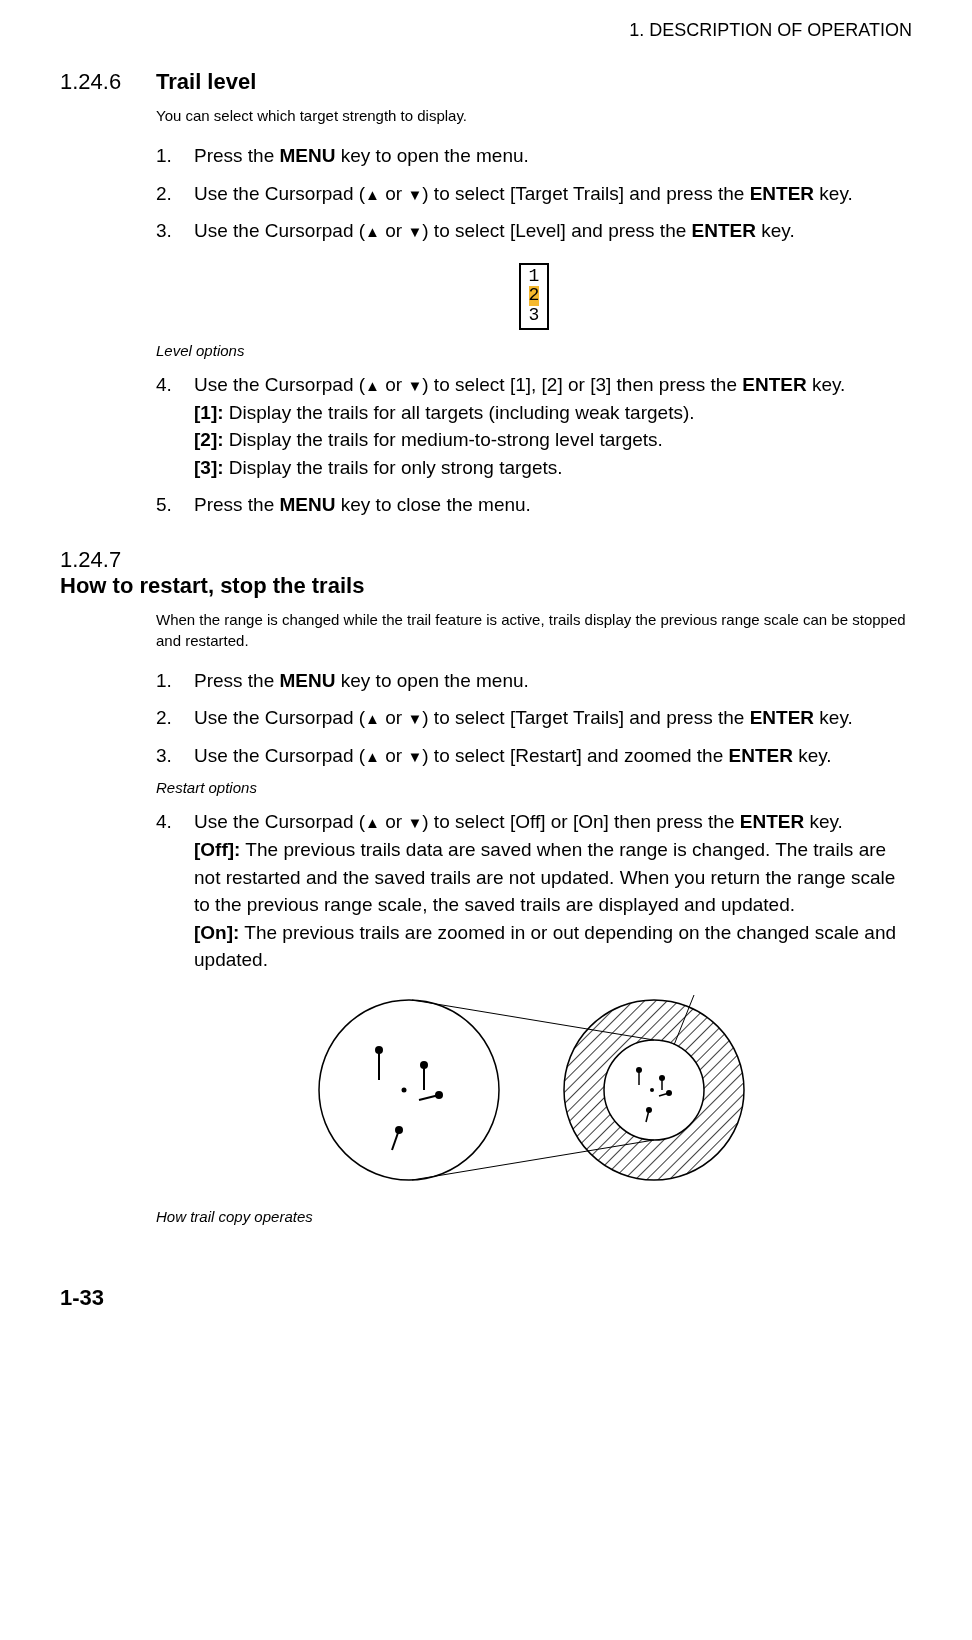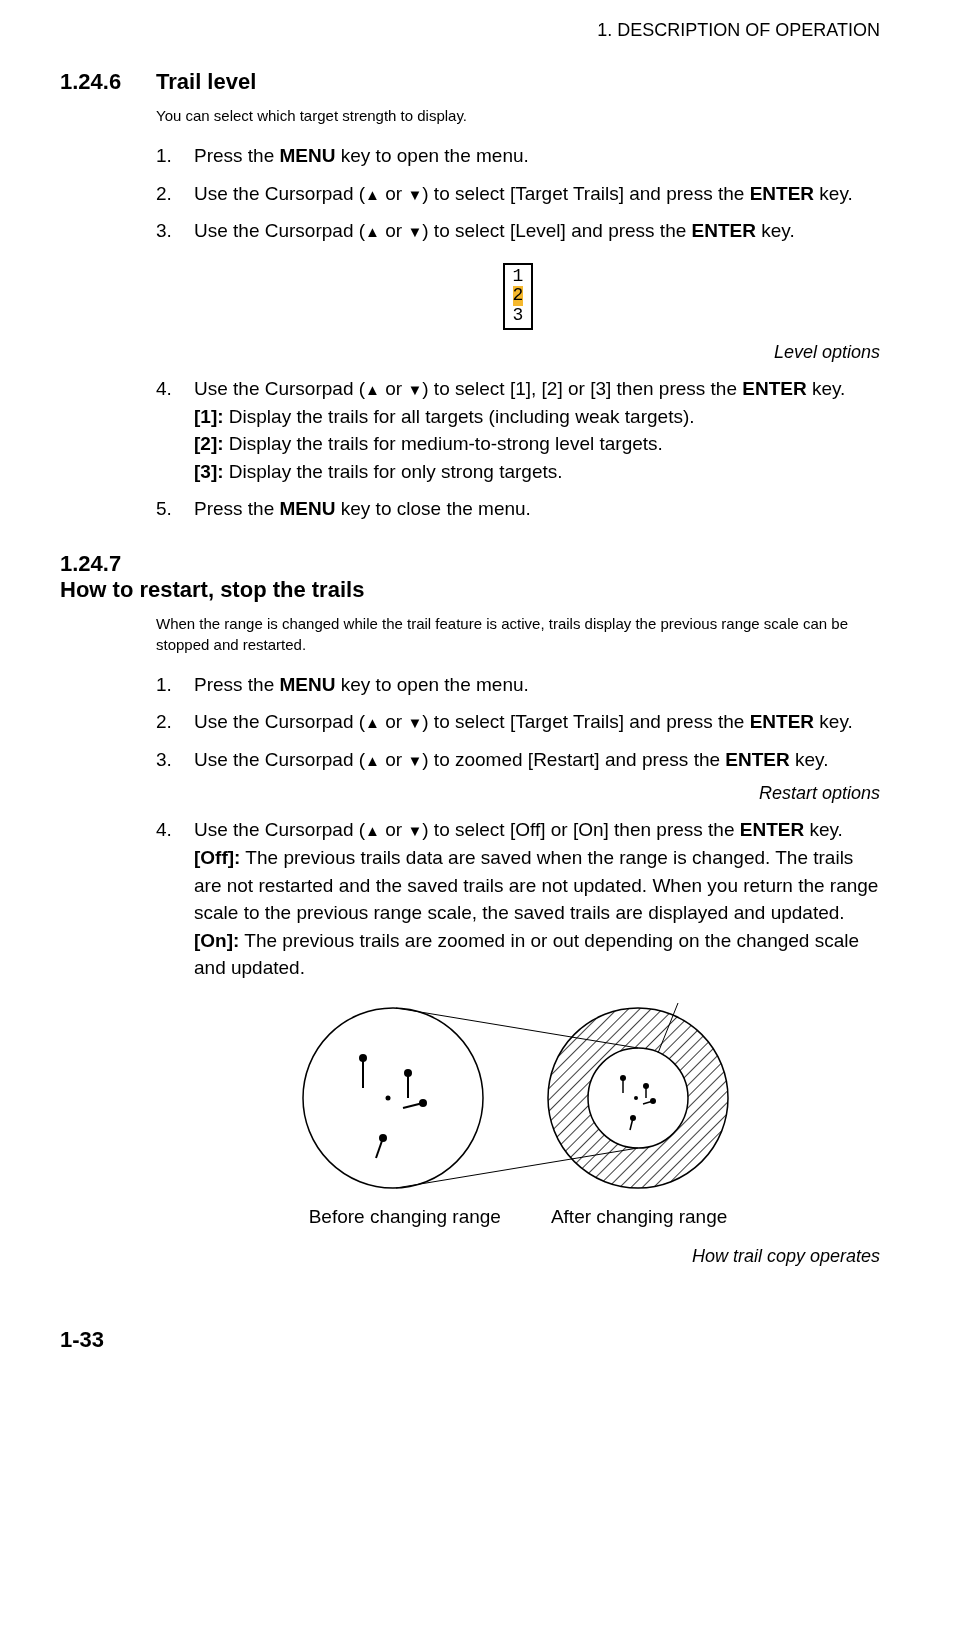--- a/index.html
+++ b/index.html
@@ -4,35 +4,35 @@
 <style>
   body {
     margin: 0;
     padding: 0;
     background: #ffffff;
     font-family: Arial, Helvetica, sans-serif;
     color: #000;
     width: 972px;
   }
   .page {
-    padding: 20px 92px 30px 60px;
+    padding: 20px 60px 30px 60px;
   }
   .header-right {
     text-align: right;
     font-size: 18px;
     margin-bottom: 28px;
   }
   .section {
     display: flex;
     margin-bottom: 10px;
   }
   .section-num {
     width: 96px;
     font-size: 22px;
-    font-weight: bold;
+    font-weight: normal;
     flex-shrink: 0;
   }
   .section-title {
     font-size: 22px;
     font-weight: bold;
   }
   .body-indent {
     margin-left: 96px;
   }
   .para {
@@ -82,22 +82,22 @@
     display: block;
   }
   .menu-box span {
     display: block;
   }
   .center {
     text-align: center;
   }
   .caption {
     font-style: italic;
-    font-size: 18px;
-    text-align: right;
+    font-size: 15px;
+    text-align: left;
     margin: 6px 0 12px 0;
   }
   .diagram-wrap {
     text-align: center;
     margin: 16px 0 6px 0;
   }
   .diagram-labels {
     display: flex;
     justify-content: center;
     gap: 50px;
@@ -199,21 +199,21 @@
       </li>
       <li>
         <span class="num">2.</span>
         <span class="txt">
           <span>Use the Cursorpad (</span><span class="triangle-up"></span><span> or </span><span class="triangle-down"></span><span>) to select [Target Trails] and press the </span><span class="bold">ENTER</span><span> key.</span>
         </span>
       </li>
       <li>
         <span class="num">3.</span>
         <span class="txt">
-          <span>Use the Cursorpad (</span><span class="triangle-up"></span><span> or </span><span class="triangle-down"></span><span>) to zoomed [Restart] and press the </span><span class="bold">ENTER</span><span> key.</span>
+          <span>Use the Cursorpad (</span><span class="triangle-up"></span><span> or </span><span class="triangle-down"></span><span>) to select [Restart] and zoomed the </span><span class="bold">ENTER</span><span> key.</span>
         </span>
       </li>
     </ol>
 
     <div class="caption">Restart options</div>
 
     <ol class="steps">
       <li>
         <span class="num">4.</span>
         <span class="txt">
@@ -257,21 +257,17 @@
           <line x1="365" y1="103" x2="355" y2="106" stroke="#000" stroke-width="1.5"></line>
         <circle cx="345" cy="120" r="3" fill="#000"></circle>
           <line x1="345" y1="120" x2="342" y2="132" stroke="#000" stroke-width="1.5"></line>
 
         <line x1="108" y1="10" x2="350" y2="50" stroke="#000" stroke-width="1"></line>
         <line x1="108" y1="190" x2="350" y2="150" stroke="#000" stroke-width="1"></line>
 
         <line x1="390" y1="5" x2="370" y2="55" stroke="#000" stroke-width="1"></line>
       </svg>
     </div>
-    <div class="diagram-labels">
-      <span>Before changing range</span>
-      <span>After changing range</span>
-    </div>
     <div class="caption" style="margin-top:18px;">How trail copy operates</div>
   </div>
 
   <div class="page-num">1-33</div>
 </div>
 
 </body></html>

